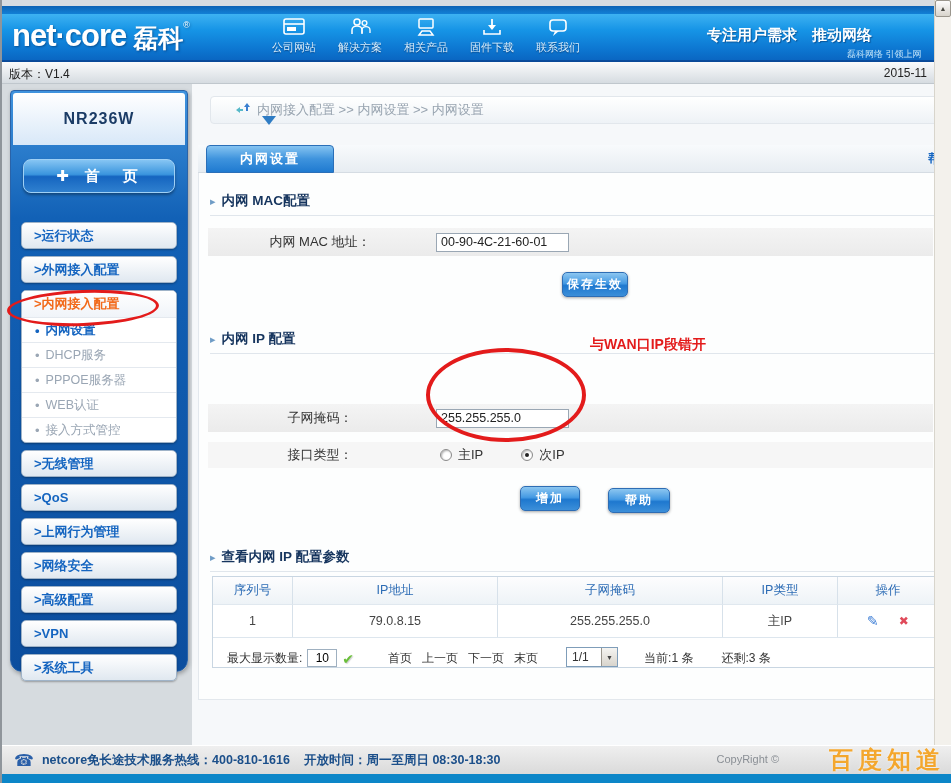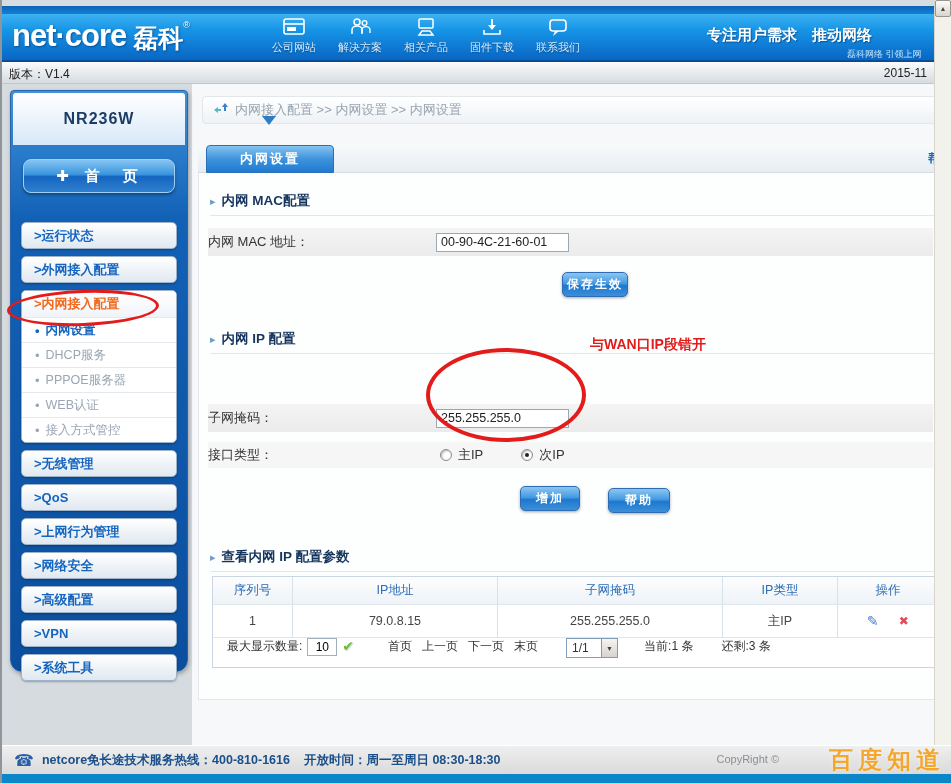--- a/index.html
+++ b/index.html
@@ -53,42 +53,42 @@
                 box-shadow:0 1px 2px rgba(0,0,0,.3); }
   .group-head { height:26px; display:flex; align-items:center; padding-left:12px; font-weight:bold; font-size:13px;
                 color:#f26a1b; background:linear-gradient(180deg,#ffffff,#f0f4f9); cursor:pointer; white-space:nowrap; }
   .group-item { height:25px; border-top:1px solid #e4e9ef; display:flex; align-items:center; padding-left:13px;
                 font-size:12.5px; color:#9aa6b4; cursor:pointer; white-space:nowrap; }
   .group-item .bullet { margin-right:6px; font-size:13px; }
   .group-item.active { color:#1565c0; font-weight:bold; }
 
   
   .main { position:absolute; left:196px; top:88px; width:745px; height:612px; }
-  .breadcrumb { position:absolute; left:4px; top:8px; right:0; height:28px;
+  .breadcrumb { position:absolute; left:12px; top:8px; right:0; height:28px;
                 background:linear-gradient(180deg,#ffffff,#eef2f6); border:1px solid #e2e7ec; border-radius:4px;
-                display:flex; align-items:center; padding-left:10px; color:#98a4b0; font-size:13px; gap:7px; }
+                display:flex; align-items:center; padding-left:24px; color:#98a4b0; font-size:13px; gap:7px; }
   .panel { position:absolute; left:0; top:85px; right:0; height:527px; background:#fdfefe;
            border:1px solid #e3e8ed; border-top:none; }
   .tabrow { position:absolute; left:0; top:57px; right:0; height:28px;
             background:linear-gradient(180deg,#f8fafc,#e7edf2); border-bottom:1px solid #d5dce3; }
   .tab { position:absolute; left:8px; top:0; width:128px; height:28px; cursor:pointer;
          background:linear-gradient(180deg,#85c4f1 0%,#3e93dd 50%,#1f7ad0 100%);
          border:1px solid #2a6fb8; border-radius:4px 4px 0 0; color:#fff; font-weight:bold; font-size:13px;
          display:flex; align-items:center; justify-content:center; letter-spacing:2px; }
   .tab-pointer { position:absolute; left:64px; top:28px; width:0; height:0;
                  border:7px solid transparent; border-top:9px solid #2e7cc4; }
   .help-link { position:absolute; right:2px; top:62px; color:#1565c0; font-size:13px; font-weight:bold; cursor:pointer; }
 
   .sec-head { position:absolute; left:12px; right:8px; display:flex; align-items:center; gap:6px;
               font-weight:bold; font-size:13.5px; color:#16355e; padding-bottom:5px; border-bottom:1px solid #e0e6ec; }
   .sec-arrow { color:#6f9cc6; font-size:11px; }
 
   .frow { position:absolute; left:10px; right:10px; height:28px; background:linear-gradient(180deg,#f4f4f4,#ebebeb);
           display:flex; align-items:center; font-size:13px; color:#333; }
-  .flabel { width:224px; text-align:left; white-space:nowrap; }
+  .flabel { width:224px; text-align:center; white-space:nowrap; }
   .finput { width:133px; height:19px; border:1px solid #9aa7b4; background:#fff; font-size:12.5px; padding:0 4px;
             font-family:"Liberation Sans","DejaVu Sans",sans-serif; color:#222; }
   .fnote { margin-left:14px; color:#8a9096; font-size:12px; white-space:nowrap; }
 
   .gbtn { height:25px; border-radius:5px; border:1px solid #2e6db4; cursor:pointer;
           background:linear-gradient(180deg,#8cc6f0 0%,#459ae3 45%,#1e78cf 55%,#3c8fd9 100%);
           color:#fff; font-size:12px; font-weight:bold; display:flex; align-items:center; justify-content:center;
           box-shadow:0 1px 3px rgba(0,0,0,.35); position:absolute; letter-spacing:2px; }
 
   .radio { width:12px; height:12px; border-radius:50%; border:1px solid #8a8a8a; background:#fff;
@@ -100,21 +100,21 @@
   .tbl { position:absolute; left:14px; right:4px; top:488px; border:1px solid #c9d6e2; background:#fff; }
   .trow { display:flex; align-items:stretch; }
   .tcell { display:flex; align-items:center; justify-content:center; border-right:1px solid #d7e1ea; font-size:12.5px; }
   .tcell:last-child { border-right:none; }
   .thead .tcell { height:27px; color:#2d6cb5; background:linear-gradient(180deg,#fdfdfe,#eef3f7); }
   .tdata .tcell { height:33px; color:#444; border-top:1px solid #e0e8ef; }
   .c0{width:80px;} .c1{width:205px;} .c2{width:225px;} .c3{width:115px;} .c4{flex:1;}
   .ops { gap:20px; }
   .edit-ic { color:#3f7fd6; font-size:14px; cursor:pointer; }
   .del-ic { color:#e04a5a; font-size:12px; font-weight:bold; cursor:pointer; }
-  .pgrow { display:flex; align-items:flex-start; height:30px; border-top:1px solid #dde6ee; font-size:12px; color:#333;
+  .pgrow { display:flex; align-items:flex-end; height:30px; border-top:1px solid #dde6ee; font-size:12px; color:#333;
            padding-left:14px; }
   .pg-input { width:30px; height:18px; border:1px solid #9fb0c0; text-align:center; font-size:12px; margin-left:5px;
               font-family:"Liberation Sans","DejaVu Sans",sans-serif; }
   .pg-check { color:#6abf3a; font-size:14px; margin-left:5px; cursor:pointer; text-shadow:1px 1px 1px #cfcfcf; }
   .pg-links { display:flex; gap:10px; margin-left:34px; }
   .pg-links span { cursor:pointer; }
   .pg-select { margin-left:28px; width:52px; height:20px; border:1px solid #7f9db9; background:#fff; display:flex;
                align-items:center; cursor:pointer; }
   .pg-select .val { flex:1; padding-left:5px; font-size:12px; }
   .pg-select .dd { width:16px; height:18px; background:linear-gradient(180deg,#f5f4f1,#d8d4cc); border-left:1px solid #9a968d;

